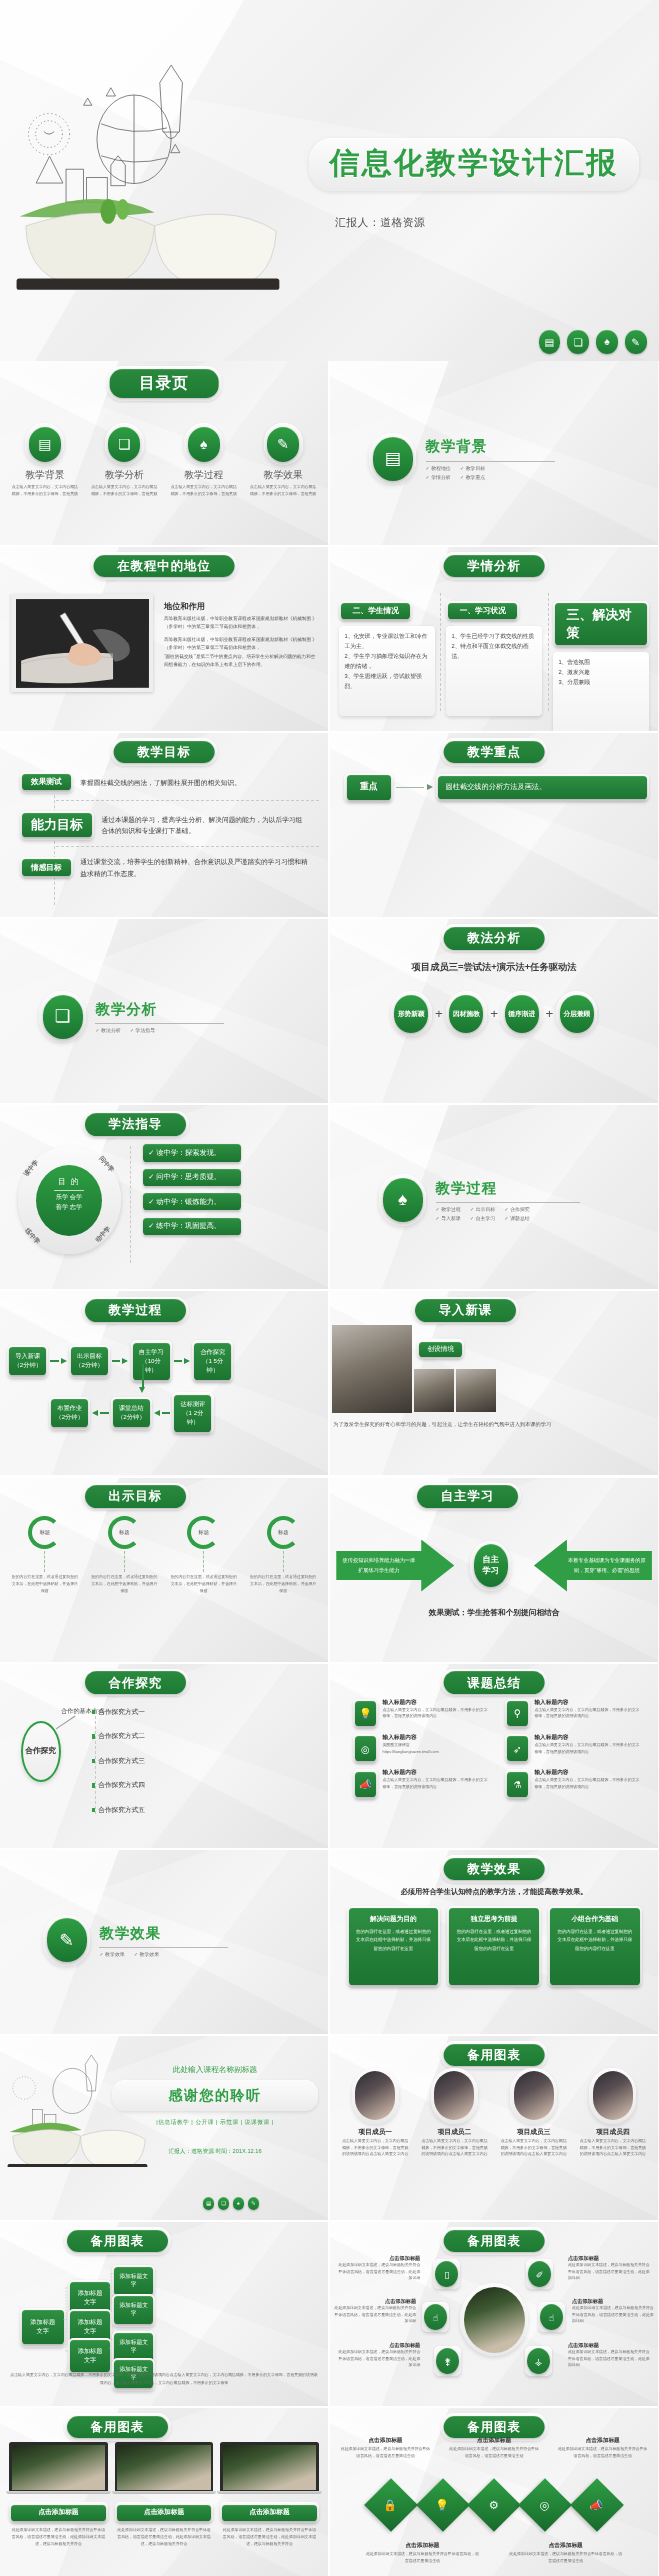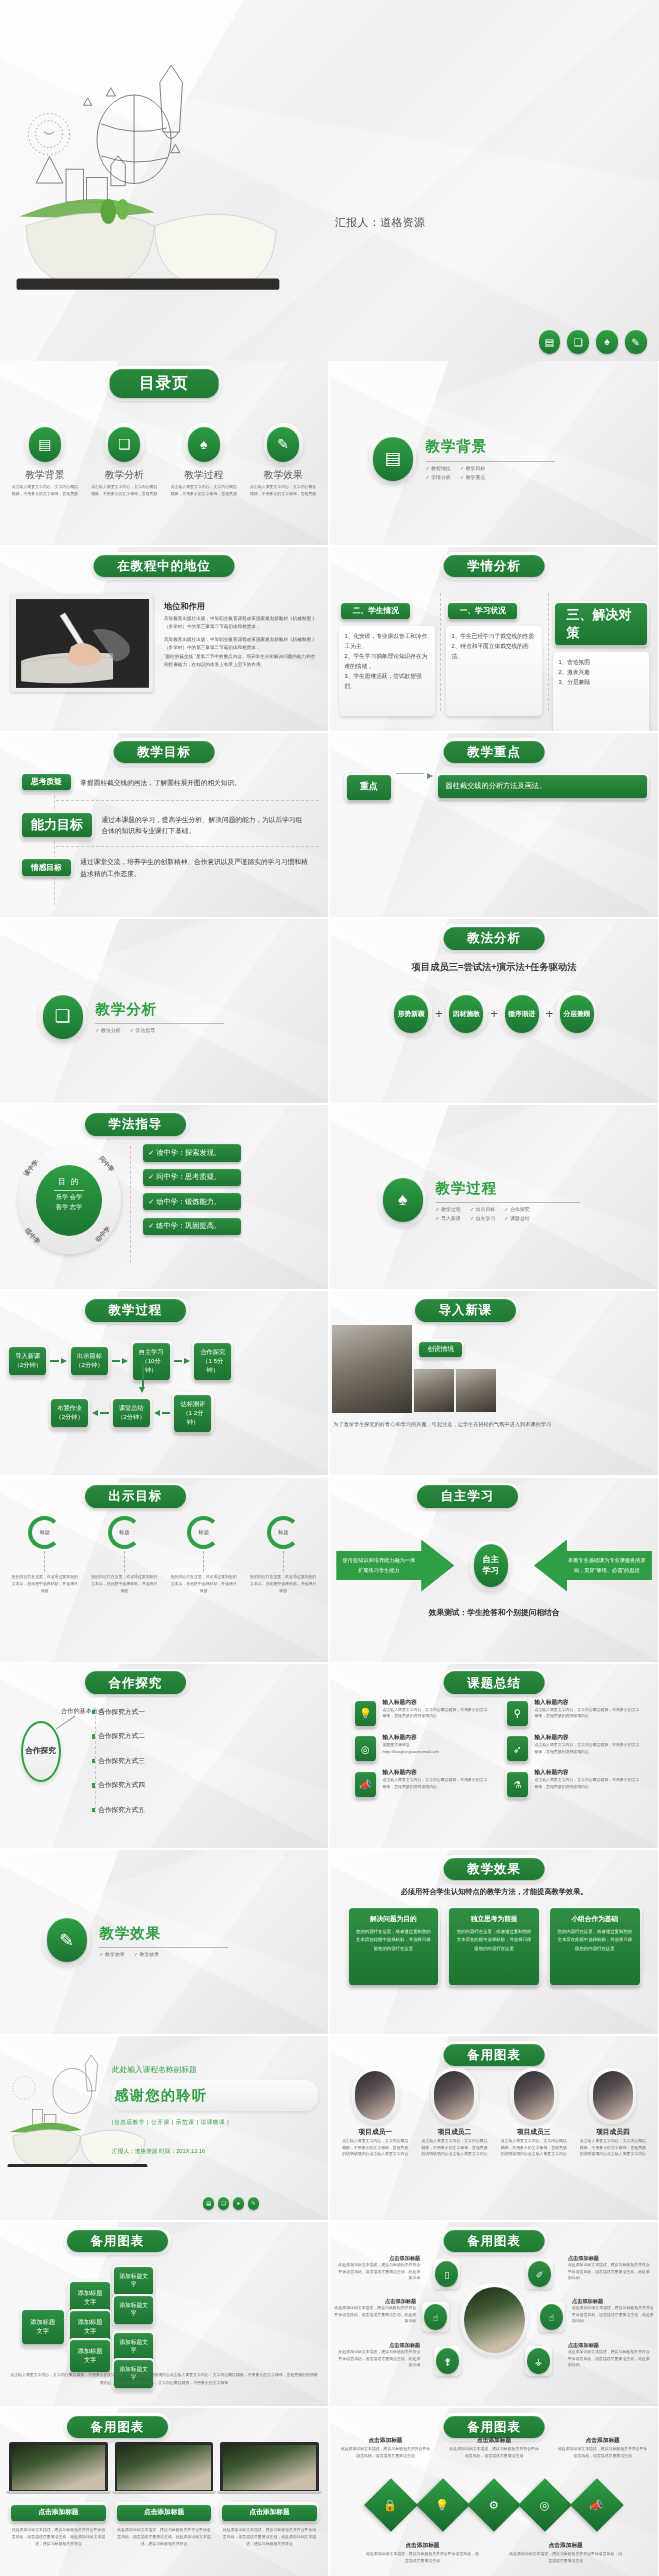--- a/index.html
+++ b/index.html
@@ -143,20 +143,23 @@
       <rect x="158" y="224" width="40" height="48"></rect>
       <path d="M205 200 l14 -18 l14 18 v40 h-28z"></path>
     </g>
     <path d="M28 300 q150 -64 262 -8 q-120 14 -262 8z" fill="#6ab04c" opacity=".9"></path>
     <path d="M40 318 q150 -50 250 0 q-10 120 -128 118 q-120 -4 -122 -118z" fill="#efeee4" stroke="#bbb"></path>
     <path d="M290 318 q140 -50 236 10 q-6 118 -120 110 q-116 -4 -116 -120z" fill="#f6f5ee" stroke="#bbb"></path>
     <ellipse cx="200" cy="290" rx="15" ry="24" fill="#5aa63c"></ellipse>
     <ellipse cx="228" cy="286" rx="12" ry="20" fill="#6fb84e"></ellipse>
     <rect x="22" y="420" width="510" height="22" rx="5" fill="#2f2b28"></rect>
   </svg>
+  <div class="cover-title-box">
+    <div class="cover-title">信息化教学设计汇报</div>
+  </div>
   <div class="cover-sub">汇报人：道格资源</div>
   <div class="cover-icons">
     <div class="cicon">▤</div>
     <div class="cicon">❏</div>
     <div class="cicon">♠</div>
     <div class="cicon">✎</div>
   </div>
 </div>
 
 <div class="grid">
@@ -272,21 +275,21 @@
 <div class="slide">
       <div class="inner">
   <div class="pill-wrap">
           <div class="pill">教学目标</div>
         </div>
   <div style="position:absolute;left:54px;top:47px;bottom:12.4px" class="dash-v"></div>
   <div style="position:absolute;left:56px;right:9.3px;top:67px" class="dash-h"></div>
   <div style="position:absolute;left:56px;right:9.3px;top:113px" class="dash-h"></div>
   <div style="position:absolute;left:19.6px;top:39px;display:flex;align-items:center;gap:7.2px;width:289px">
     <div class="gbox-ring">
-            <div class="gbox" style="padding:3.1px 9.3px;font-size:7.7px;font-weight:bold">思考质疑</div>
+            <div class="gbox" style="padding:3.1px 9.3px;font-size:7.7px;font-weight:bold">效果测试</div>
           </div>
     <div style="font-size:6.7px;color:#3a3a3a;line-height:1.7;flex:1">掌握圆柱截交线的画法，了解圆柱展开图的相关知识。</div>
   </div>
   <div style="position:absolute;left:19.6px;top:78px;display:flex;align-items:center;gap:7.2px;width:289px">
     <div class="gbox-ring">
             <div class="gbox" style="padding:3.1px 9.3px;font-size:13px;font-weight:bold">能力目标</div>
           </div>
     <div style="font-size:6.7px;color:#3a3a3a;line-height:1.7;flex:1">通过本课题的学习，提高学生分析、解决问题的能力，为以后学习组合体的知识和专业课打下基础。</div>
   </div>
   <div style="position:absolute;left:19.6px;top:123px;display:flex;align-items:center;gap:7.2px;width:289px">
@@ -296,21 +299,21 @@
     <div style="font-size:6.7px;color:#3a3a3a;line-height:1.7;flex:1">通过课堂交流，培养学生的创新精神、合作意识以及严谨踏实的学习习惯和精益求精的工作态度。</div>
   </div>
 </div>
     </div>
 
 <div class="slide">
       <div class="inner">
   <div class="pill-wrap">
           <div class="pill">教学重点</div>
         </div>
-  <div style="position:absolute;left:14.4px;top:40px;right:9.3px;display:flex;align-items:flex-start;gap:3.1px">
+  <div style="position:absolute;left:14.4px;top:40px;right:9.3px;display:flex;align-items:center;gap:3.1px">
     <div class="gbox-ring">
             <div class="gbox" style="padding:6.2px 13.4px;font-size:8.8px;font-weight:bold">重点</div>
           </div>
     <div style="flex:0 0 28px;height:0.5px;background:#9fb9a5"></div>
           <div class="arrow-r" style="border-left-color:#6f8f78"></div>
     <div class="gbox-ring" style="flex:1">
             <div class="gbox" style="padding:6.2px 7.2px;font-size:7.2px">圆柱截交线的分析方法及画法。</div>
           </div>
   </div>
 </div>
@@ -700,21 +703,21 @@
       <ellipse cx="140" cy="72" rx="38" ry="44"></ellipse>
       <path d="M165 20 l12 -18 l12 18 l-4 52 h-16z"></path>
       <rect x="62" y="108" width="20" height="34"></rect>
             <rect x="86" y="118" width="22" height="24"></rect>
     </g>
     <path d="M18 152 q80 -34 140 -4 q-64 8 -140 4z" fill="#6ab04c"></path>
     <path d="M24 160 q80 -26 132 0 q-6 62 -68 62 q-62 -2 -64 -62z" fill="#efeee4" stroke="#bbb"></path>
     <path d="M156 160 q74 -26 126 6 q-4 62 -64 58 q-62 -2 -62 -64z" fill="#f7f6ef" stroke="#bbb"></path>
     <rect x="14" y="214" width="272" height="10" rx="3" fill="#2f2b28"></rect>
   </svg>
-  <div style="position:absolute;left:112px;top:29px;right:10px;text-align:left">
+  <div style="position:absolute;left:112px;top:29px;right:10px;text-align:center">
     <div style="font-size:7.7px;color:#2f9e44">此处输入课程名称副标题</div>
     <div style="margin-top:5.2px;padding:2.6px;border-radius:13.4px;background:linear-gradient(#fcfcfc,#ececec);box-shadow:0 1.5px 3.6px rgba(0,0,0,.1),inset 0 0.5px 0.5px #fff">
       <div style="font-size:14px;font-weight:bold;color:#2f9e44;letter-spacing:1.5px;padding:4.1px 0">感谢您的聆听</div>
     </div>
     <div style="margin-top:7.2px;font-size:5.7px;color:#2f9e44;letter-spacing:0.5px">|信息话教学 | 公开课 | 示范课 | 说课微课 |</div>
     <div style="margin-top:21.6px;font-size:5.7px;color:#2f9e44">汇报人：道格资源    时间：201X.12.16</div>
   </div>
   <div style="position:absolute;right:69px;bottom:10.3px;display:flex;gap:3.6px">
     <div class="cicon" style="width:11.3px;height:12.4px;font-size:5.2px">▤</div>
     <div class="cicon" style="width:11.3px;height:12.4px;font-size:5.2px">❏</div>

